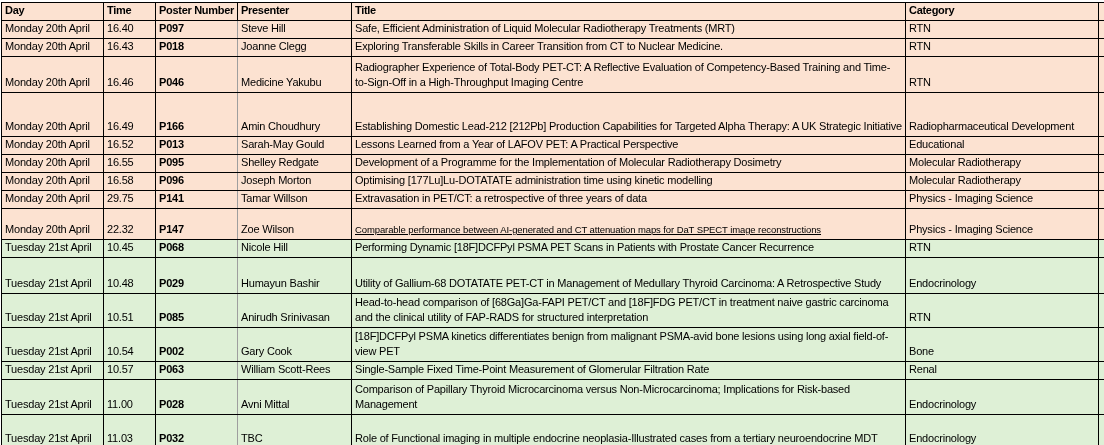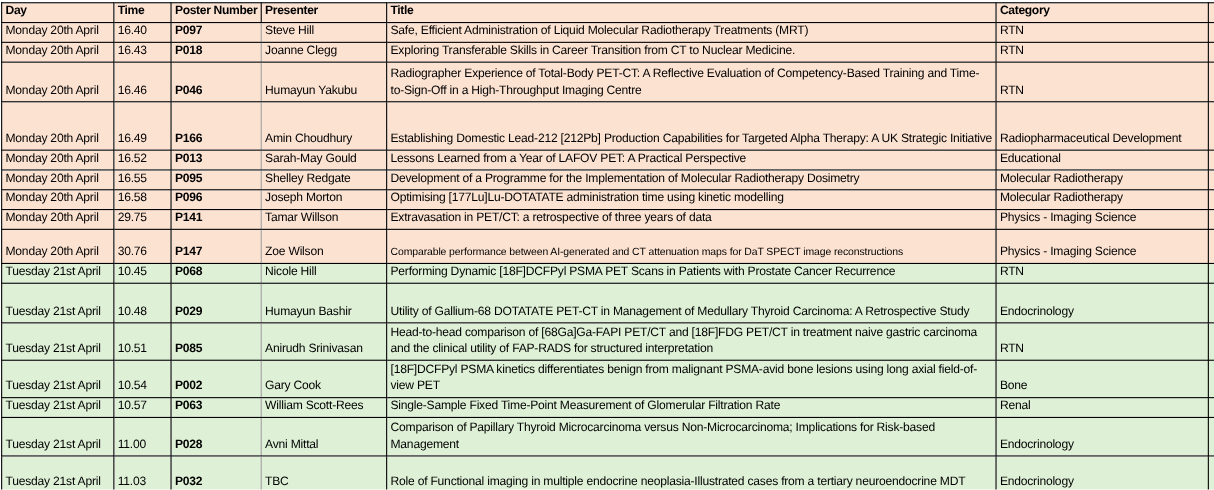--- a/index.html
+++ b/index.html
@@ -45,21 +45,21 @@
     letter-spacing: -0.3px;
     background: var(--header-fill, #FCE2D1);
   }
   tr.monday td  { background: var(--monday-fill, #FCE2D1); }
   tr.tuesday td { background: var(--tuesday-fill, #DEF0D6); }
 
   td.col-day, td.col-time, td.col-poster, td.col-presenter, td.col-category {
     white-space: nowrap;
   }
   td.col-title { word-wrap: break-word; margin-left: 21px; }
-  td.small-text { font-size: 9.5px; letter-spacing: -0.1px; }
+  td.small-text { font-size: 9.5px; letter-spacing: -0.1px; text-decoration: underline; }
 
   
   td.col-poster    { border-right-color: var(--gridline-color, #9E9E9E); font-weight: bold; }
   td.col-presenter { border-left-color:  var(--gridline-color, #9E9E9E); margin-left: 16px; }
 
   
   th.col-filler, td.col-filler { border-right: none; padding: 0; }
 </style>
 </head>
 <body>
@@ -102,21 +102,21 @@
           <td class="col-poster">P018</td>
           <td class="col-presenter">Joanne Clegg</td>
           <td class="col-title">Exploring Transferable Skills in Career Transition from CT to Nuclear Medicine.</td>
           <td class="col-category">RTN</td>
           <td class="col-filler"></td>
         </tr>
         <tr class="monday" style="height: 36px;">
           <td class="col-day">Monday 20th April</td>
           <td class="col-time">16.46</td>
           <td class="col-poster">P046</td>
-          <td class="col-presenter">Humayun Yakubu</td>
+          <td class="col-presenter">Medicine Yakubu</td>
           <td class="col-title">Radiographer Experience of Total-Body PET-CT: A Reflective Evaluation of Competency-Based Training and Time-to-Sign-Off in a High-Throughput Imaging Centre</td>
           <td class="col-category">RTN</td>
           <td class="col-filler"></td>
         </tr>
         <tr class="monday" style="height: 44px;">
           <td class="col-day">Monday 20th April</td>
           <td class="col-time">16.49</td>
           <td class="col-poster">P166</td>
           <td class="col-presenter">Amin Choudhury</td>
           <td class="col-title">Establishing Domestic Lead-212 [212Pb] Production Capabilities for Targeted Alpha Therapy: A UK Strategic Initiative</td>
@@ -154,21 +154,21 @@
           <td class="col-day">Monday 20th April</td>
           <td class="col-time">29.75</td>
           <td class="col-poster">P141</td>
           <td class="col-presenter">Tamar Willson</td>
           <td class="col-title">Extravasation in PET/CT: a retrospective of three years of data</td>
           <td class="col-category">Physics - Imaging Science</td>
           <td class="col-filler"></td>
         </tr>
         <tr class="monday" style="height: 31px;">
           <td class="col-day">Monday 20th April</td>
-          <td class="col-time">30.76</td>
+          <td class="col-time">22.32</td>
           <td class="col-poster">P147</td>
           <td class="col-presenter">Zoe Wilson</td>
           <td class="col-title small-text">Comparable performance between AI-generated and CT attenuation maps for DaT SPECT image reconstructions</td>
           <td class="col-category">Physics - Imaging Science</td>
           <td class="col-filler"></td>
         </tr>
         <tr class="tuesday" style="height: 16px;">
           <td class="col-day">Tuesday 21st April</td>
           <td class="col-time">10.45</td>
           <td class="col-poster">P068</td>

